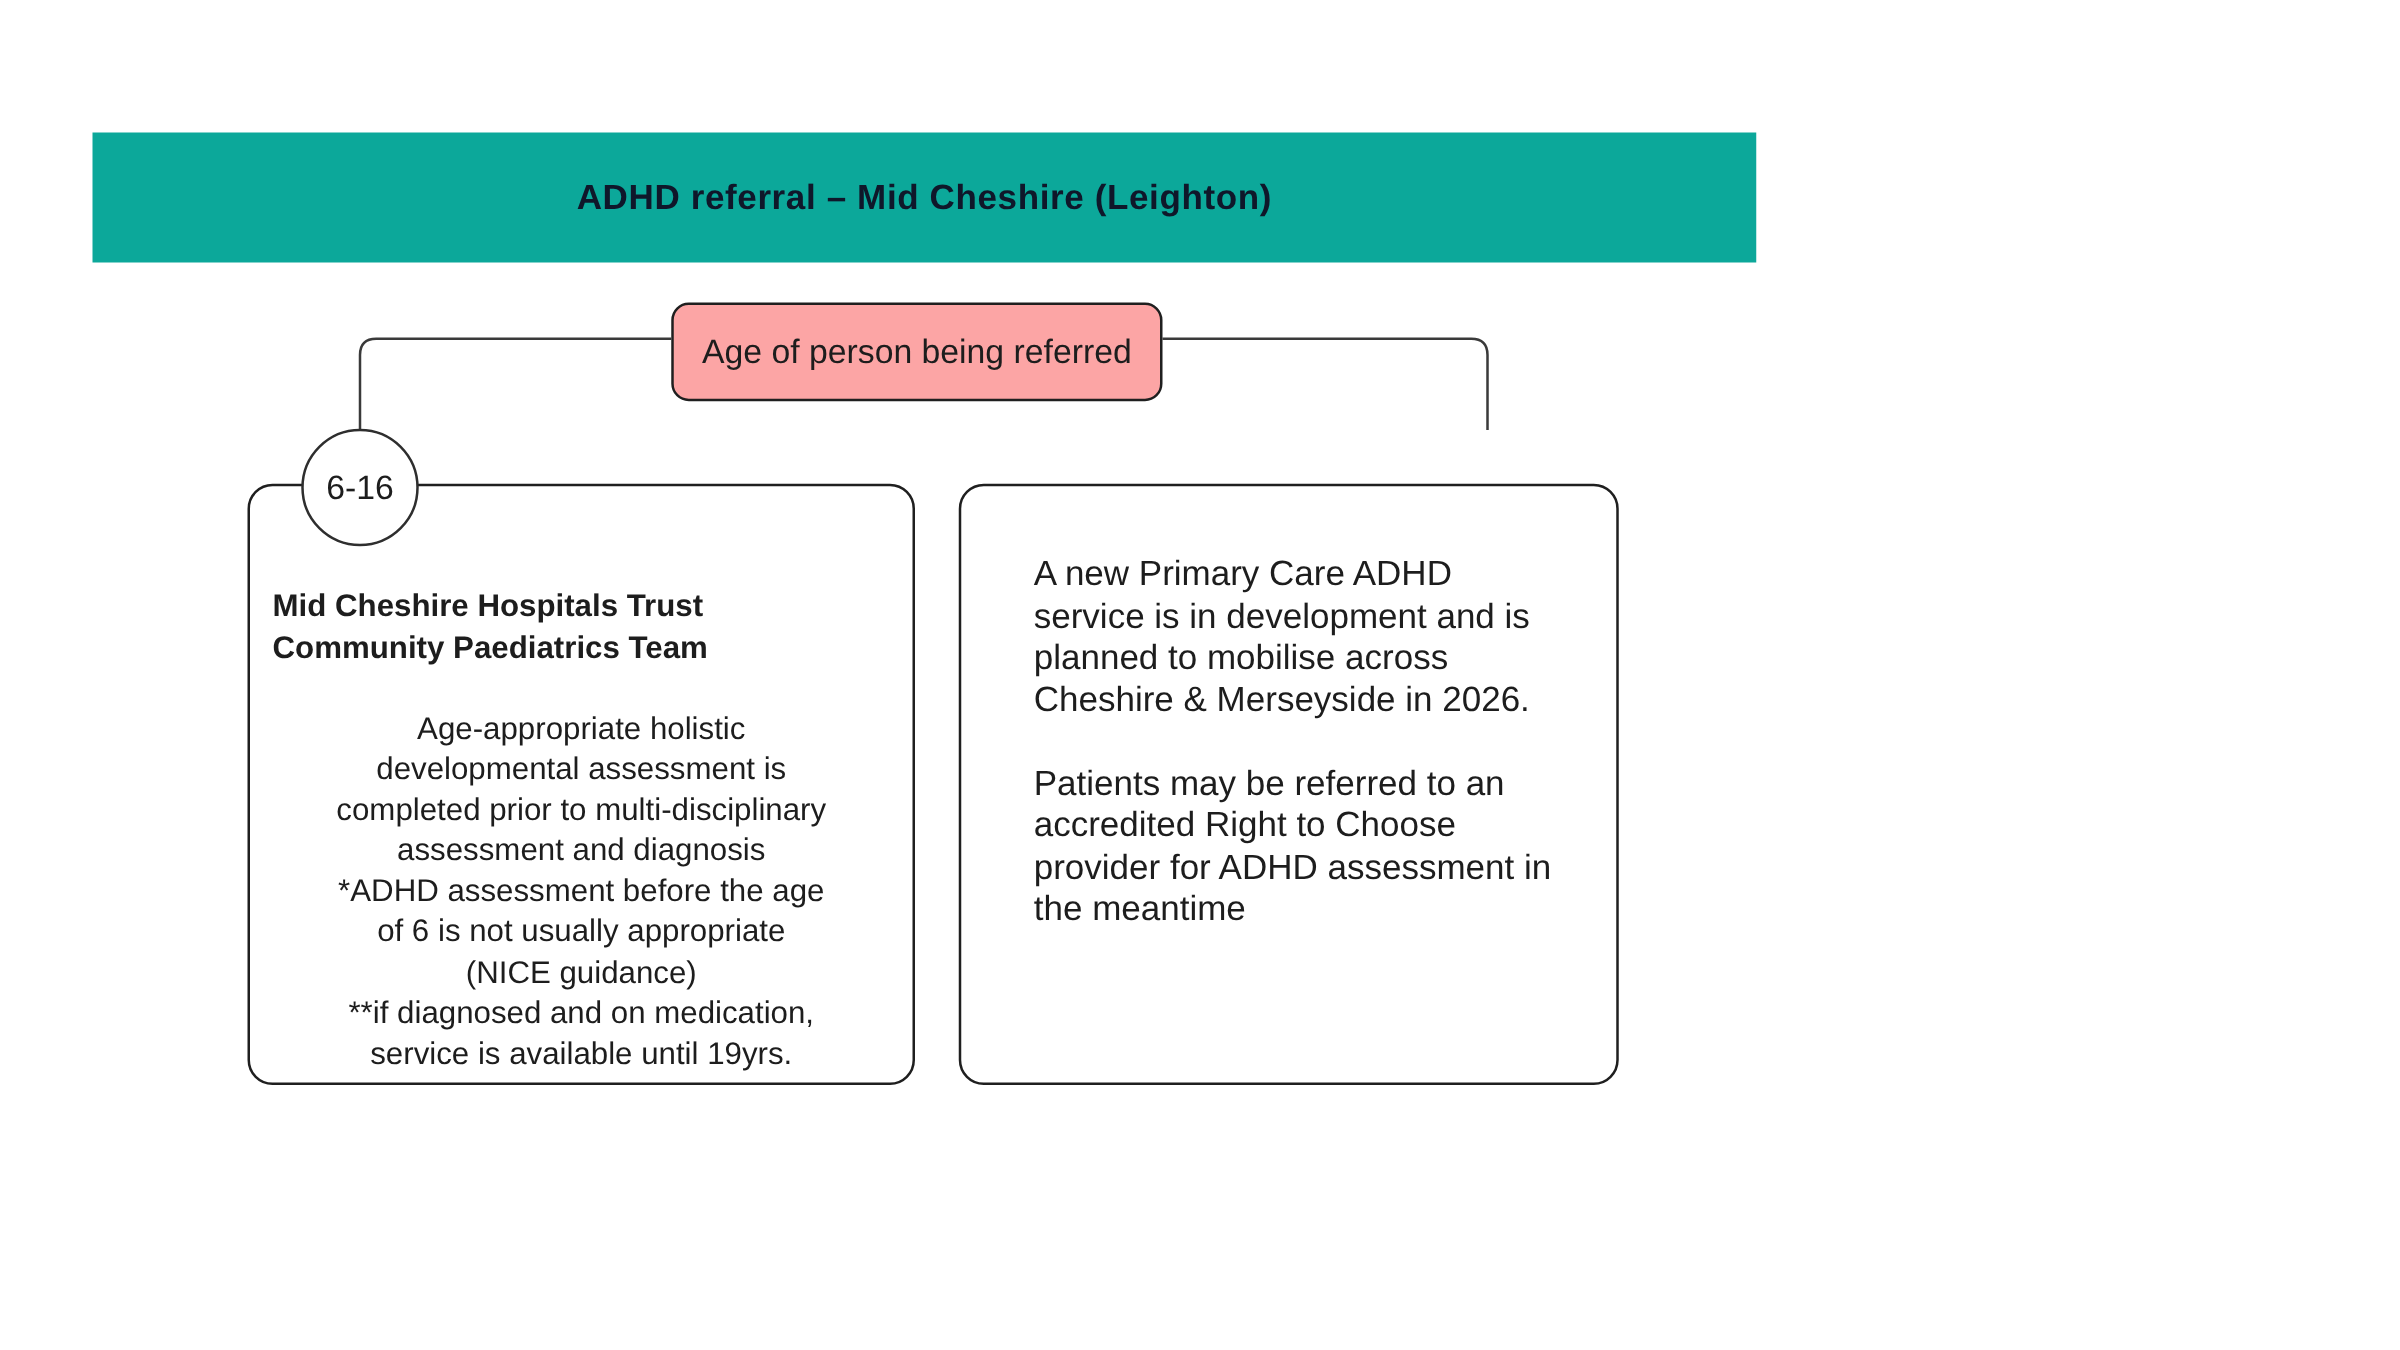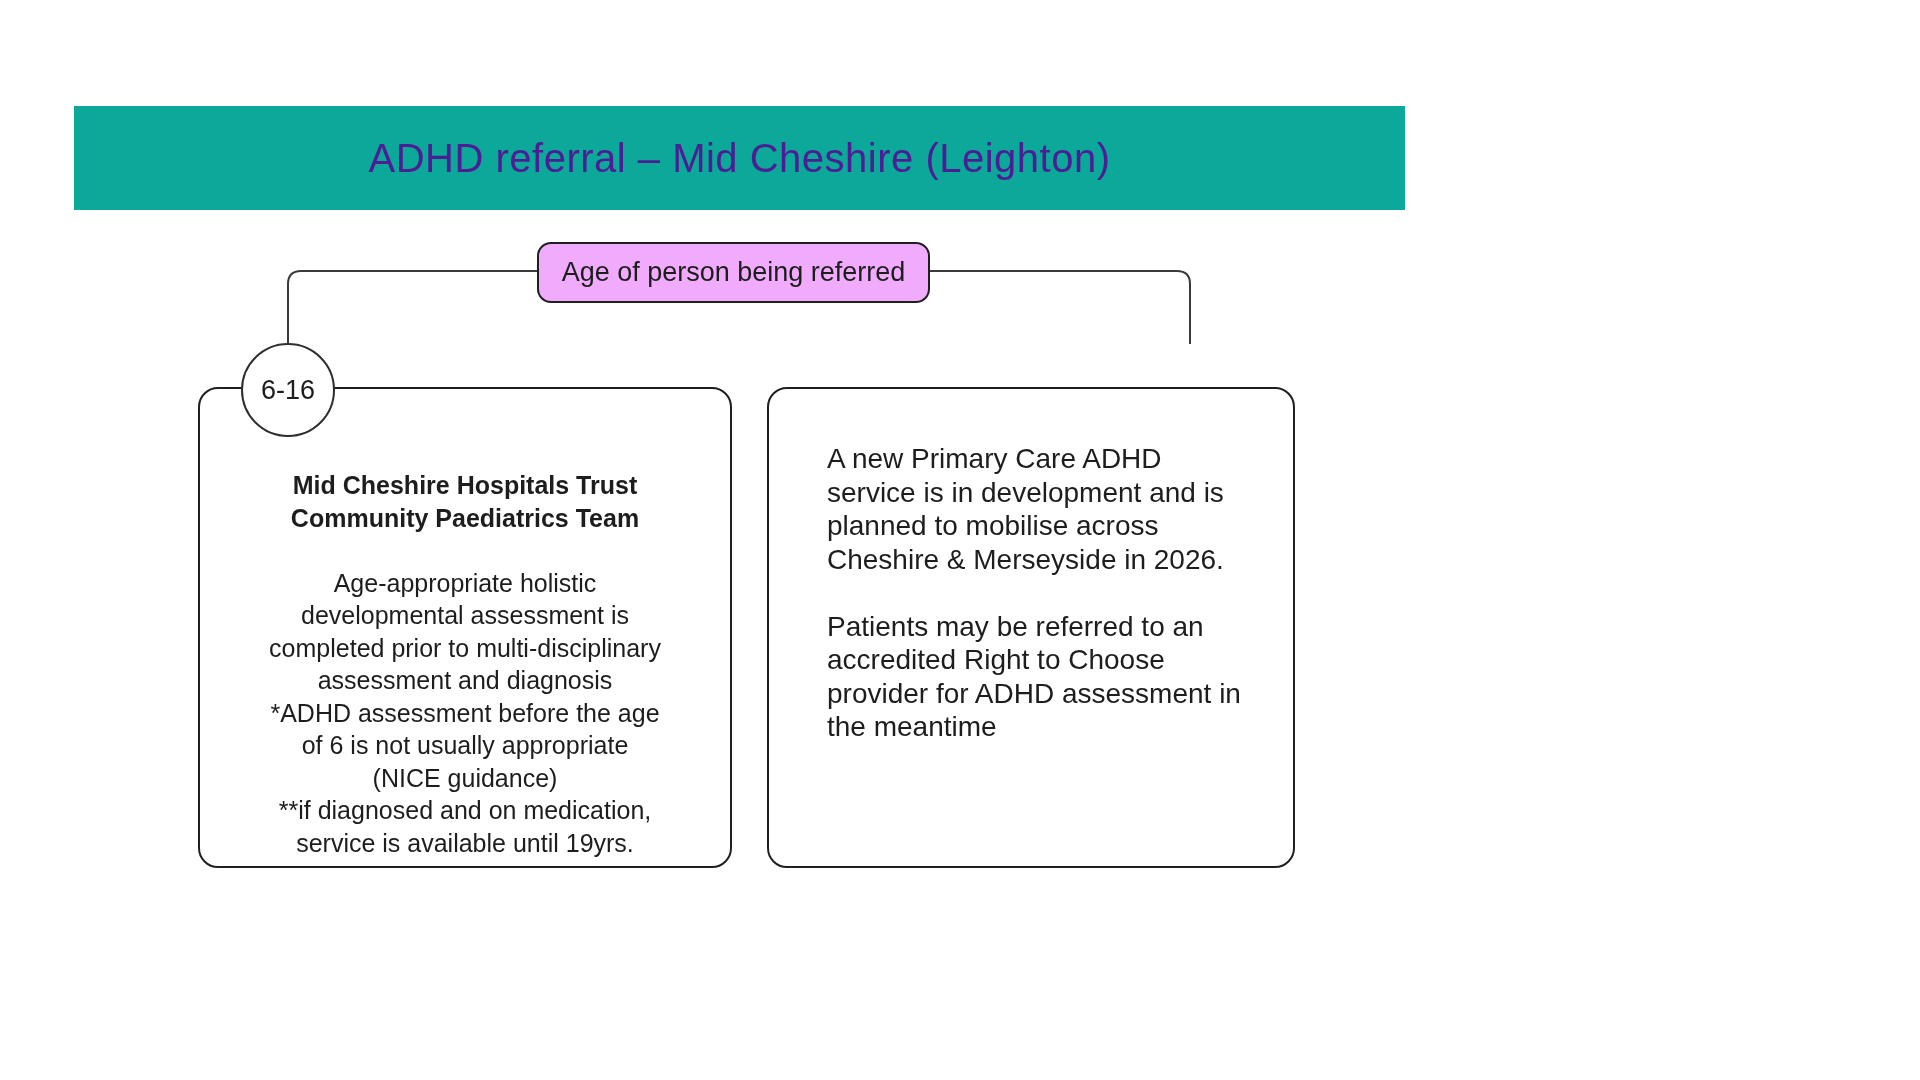--- a/index.html
+++ b/index.html
@@ -23,23 +23,23 @@
     left: 74px;
     top: 106px;
     width: 1331px;
     height: 104px;
     background: #0ca89a;
     display: flex;
     align-items: center;
     justify-content: center;
   }
   .banner .title {
-    color: #4c1d95;
-    font-size: 40px;
-    font-weight: normal;
+    color: #0f172a;
+    font-size: 28px;
+    font-weight: bold;
     letter-spacing: 0.5px;
     white-space: nowrap;
   }
 
   
   svg.connectors {
     position: absolute;
     left: 0;
     top: 0;
     width: 1920px;
@@ -51,23 +51,23 @@
     stroke: #3a3a3a;
     stroke-width: 2px;
   }
 
   
   .decision {
     position: absolute;
     left: 537px;
     top: 242px;
     width: 393px;
-    height: 61px;
+    height: 79px;
     box-sizing: border-box;
-    background: #f0abfc;
+    background: #fca5a5;
     border: 2.5px solid #1f1f1f;
     border-radius: 14px;
     display: flex;
     align-items: center;
     justify-content: center;
     z-index: 2;
   }
   .decision .decision-label {
     font-size: 27px;
     color: #1d1d1d;
@@ -87,21 +87,20 @@
   }
   .branch-box.left  { left: 198px; width: 534px; }
   .branch-box.right { left: 767px; width: 528px; }
 
   .branch-box.left .box-heading {
     margin: 0;
     padding: 80px 18px 0 18px;
     font-size: 25px;
     font-weight: bold;
     line-height: 32.5px;
-    text-align: center;
     white-space: pre-line;
   }
   .branch-box.left .box-body {
     margin: 32.5px 0 0 0;
     padding: 0 28px;
     font-size: 25px;
     line-height: 32.5px;
     text-align: center;
     white-space: pre-line;
   }

